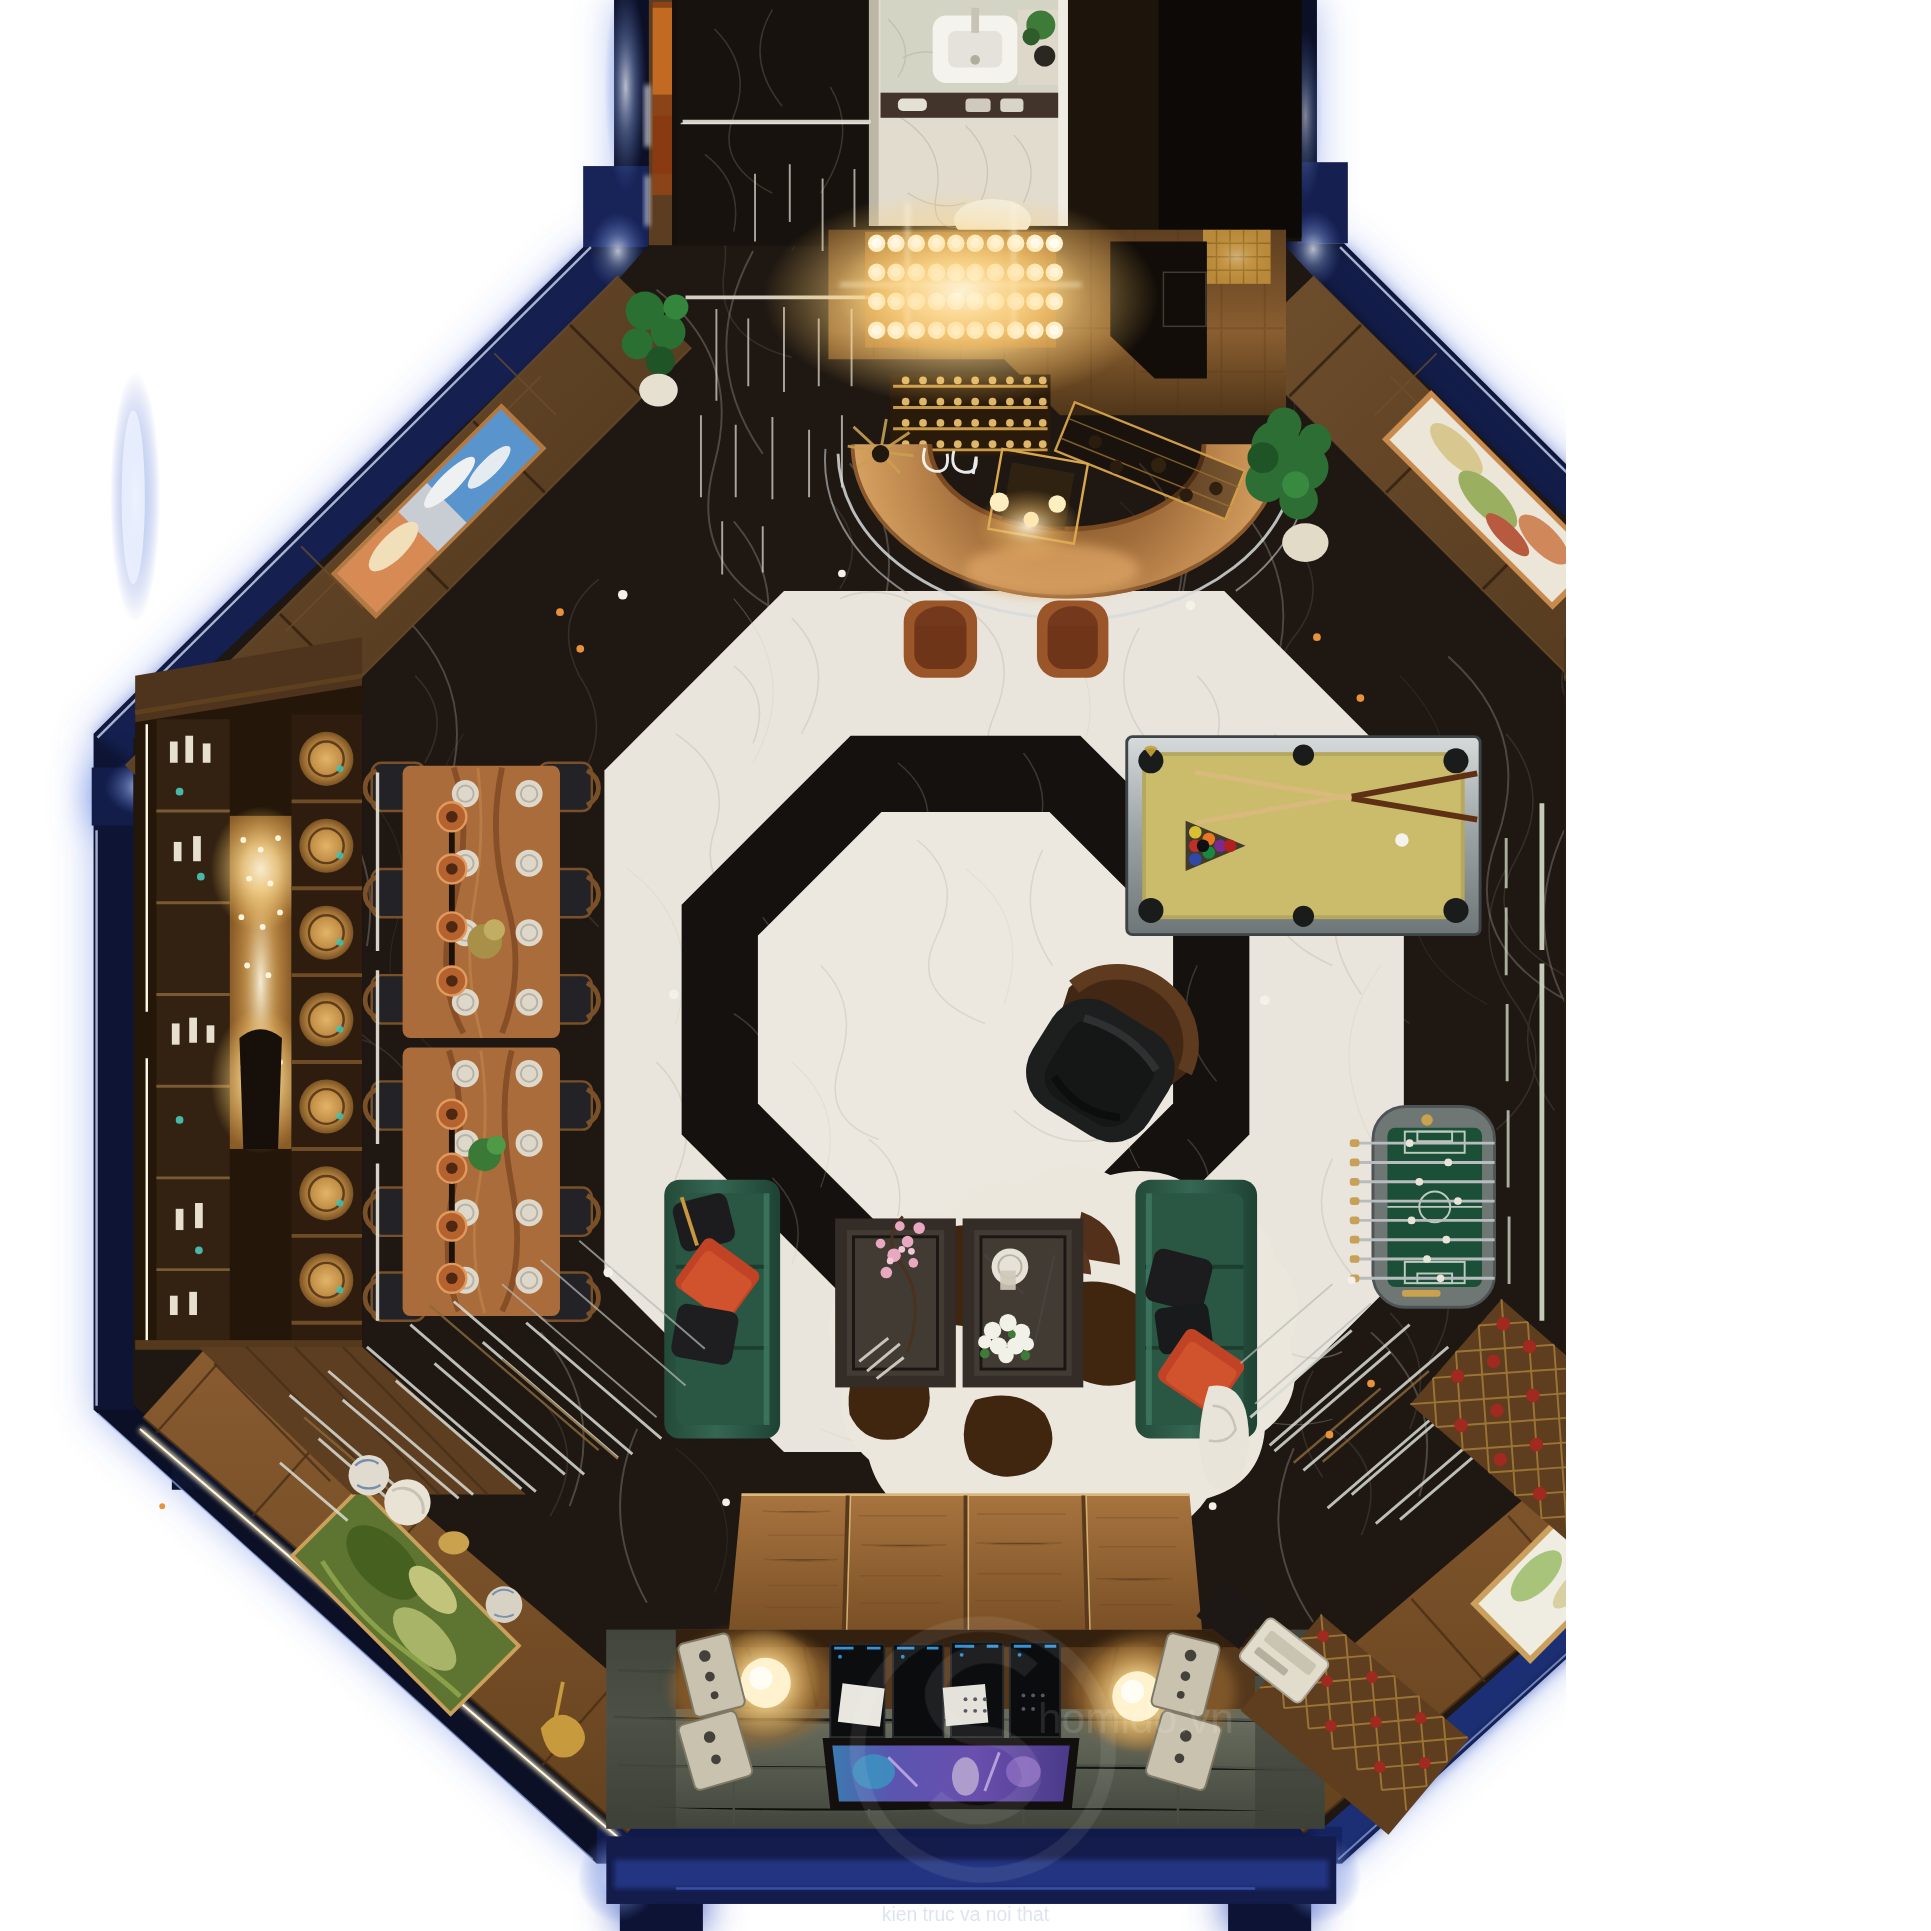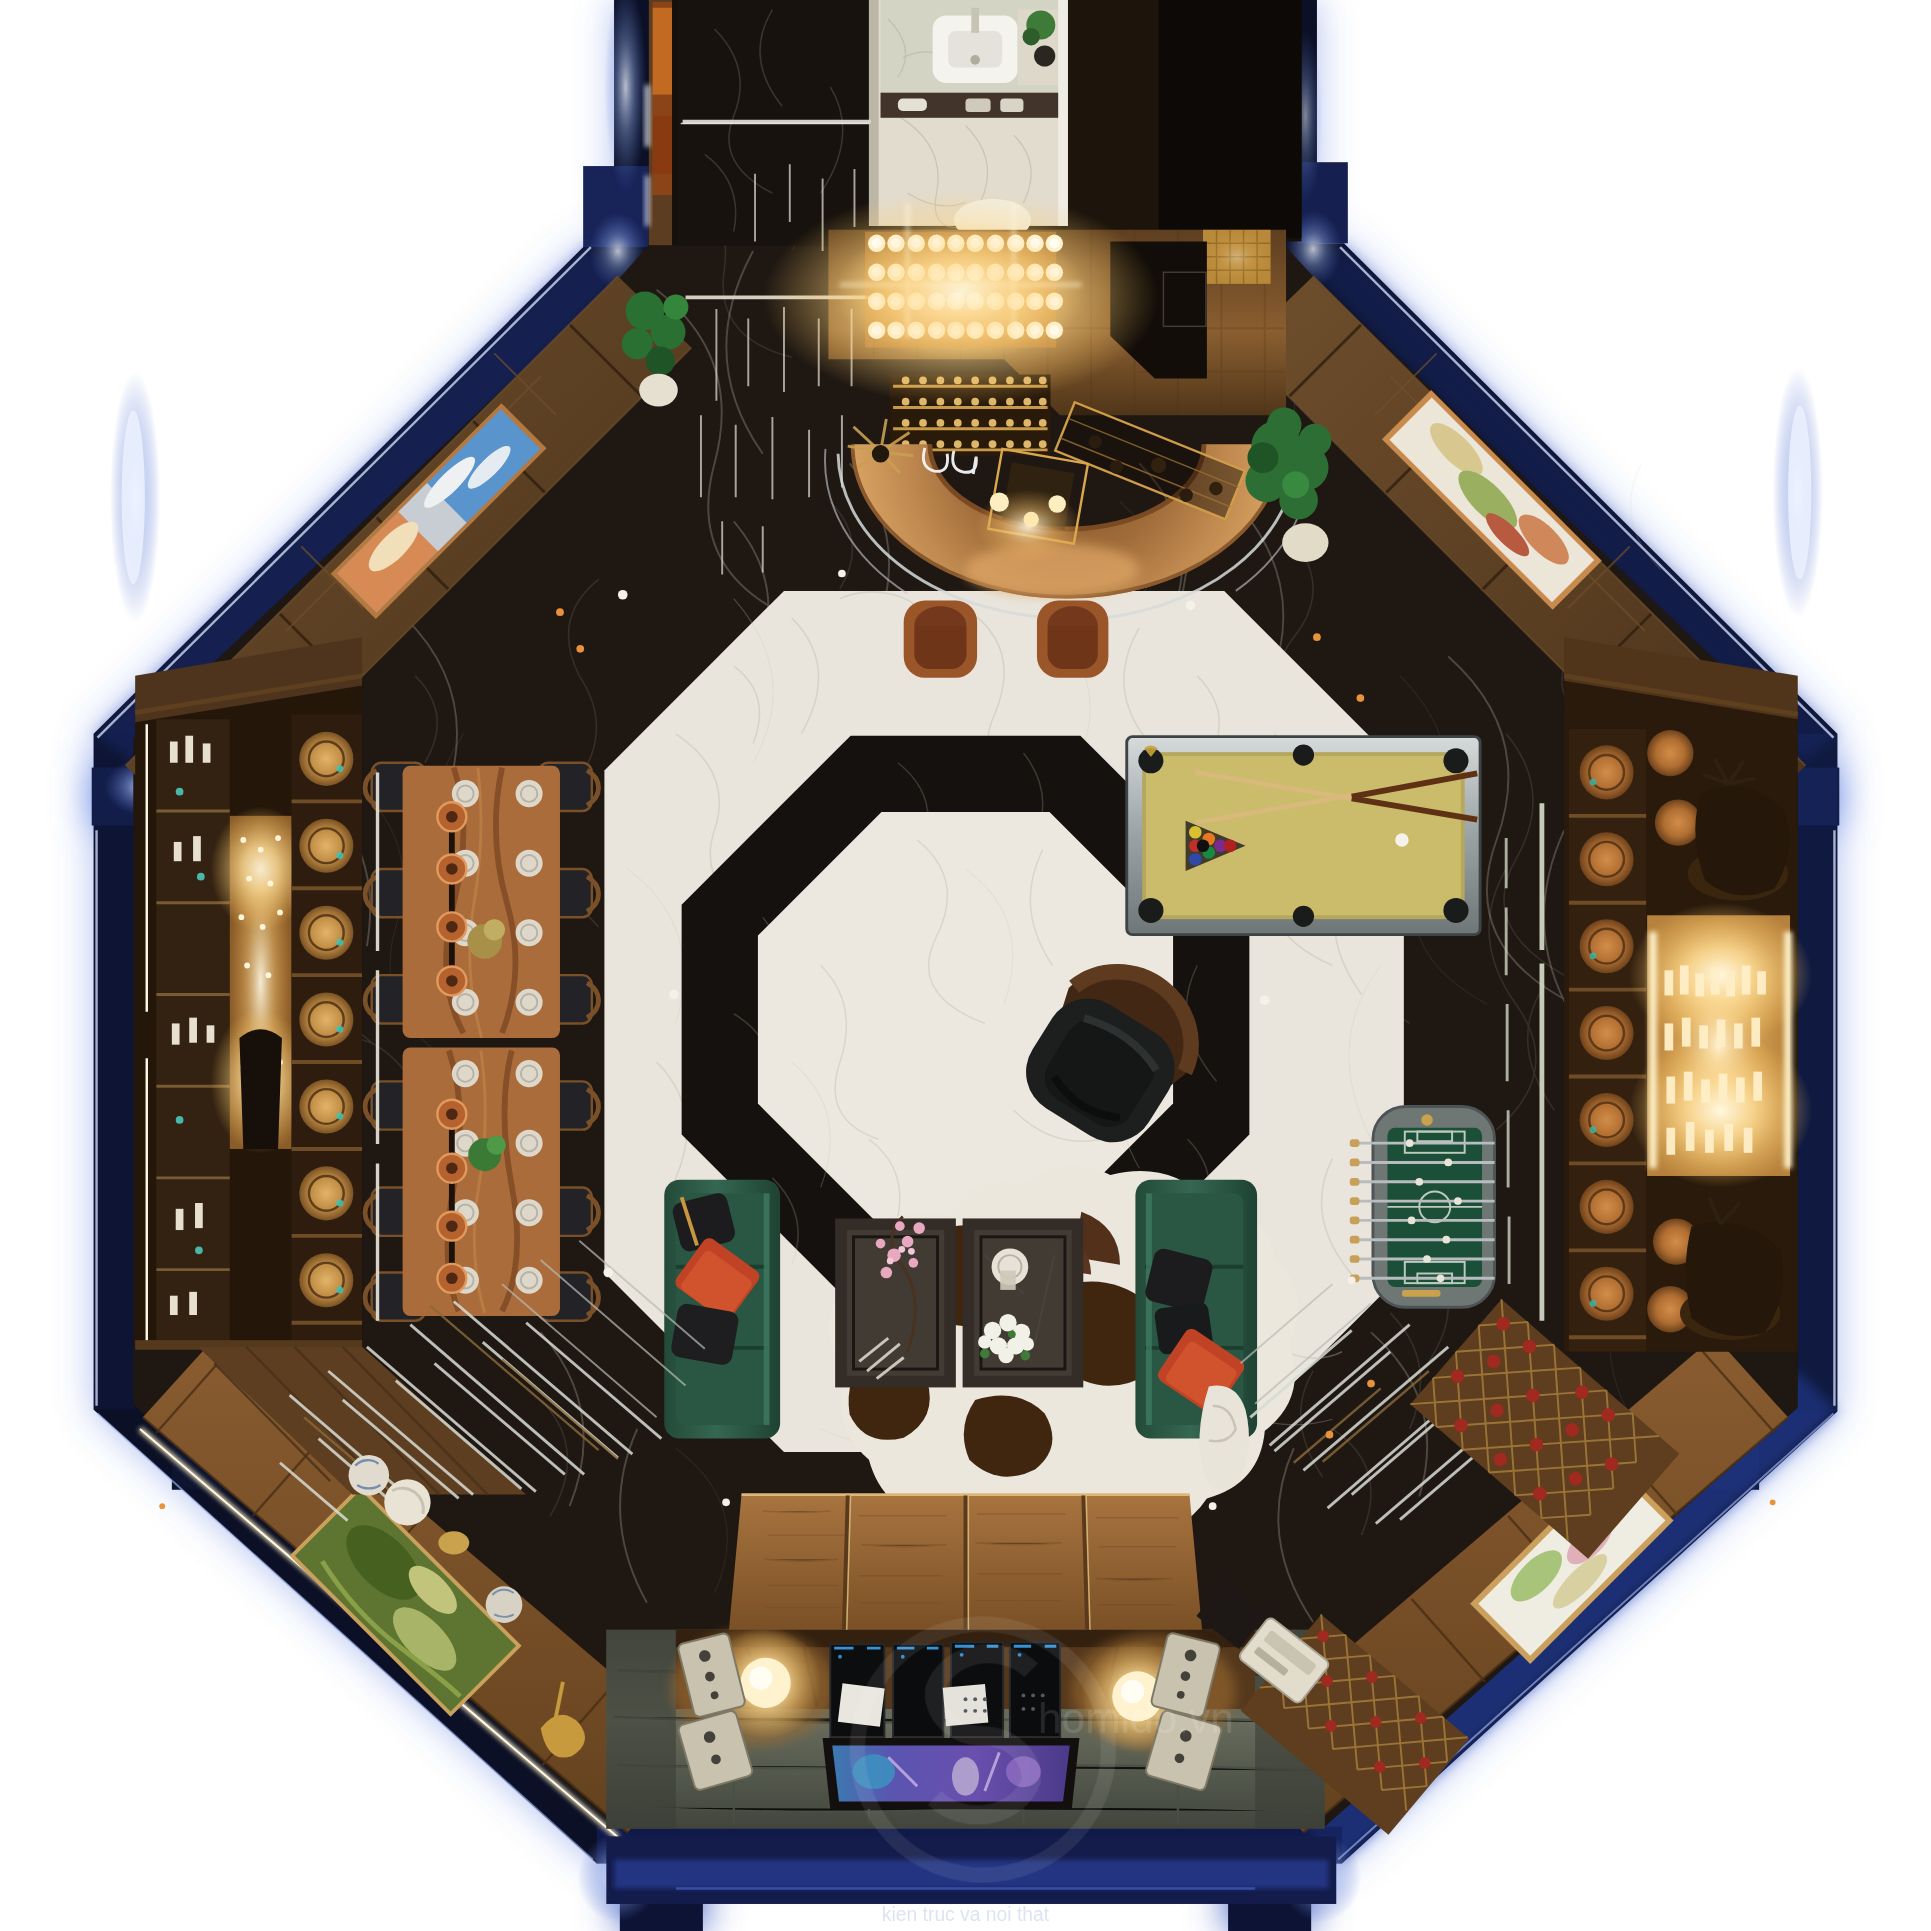--- a/index.html
+++ b/index.html
@@ -1,16 +1,16 @@
 <!DOCTYPE html>
 <html><head>
 <meta charset="utf-8">
 <style>
 html,body{margin:0;padding:0;background:#ffffff;font-family:"Liberation Sans",sans-serif;}
-#scene{position:relative;width:1931px;height:1931px;background:#fca5a5;overflow:hidden;}
+#scene{position:relative;width:1566px;height:1931px;background:#fca5a5;overflow:hidden;}
 svg{position:absolute;top:0;left:0;}
 </style>
 </head>
 <body>
 <div id="scene">
 <svg width="1931" height="1931" viewBox="0 0 2000 2000">
 <defs>
 <filter id="b6" x="-50%" y="-50%" width="200%" height="200%">
           <feGaussianBlur stdDeviation="6"></feGaussianBlur>
         </filter>

